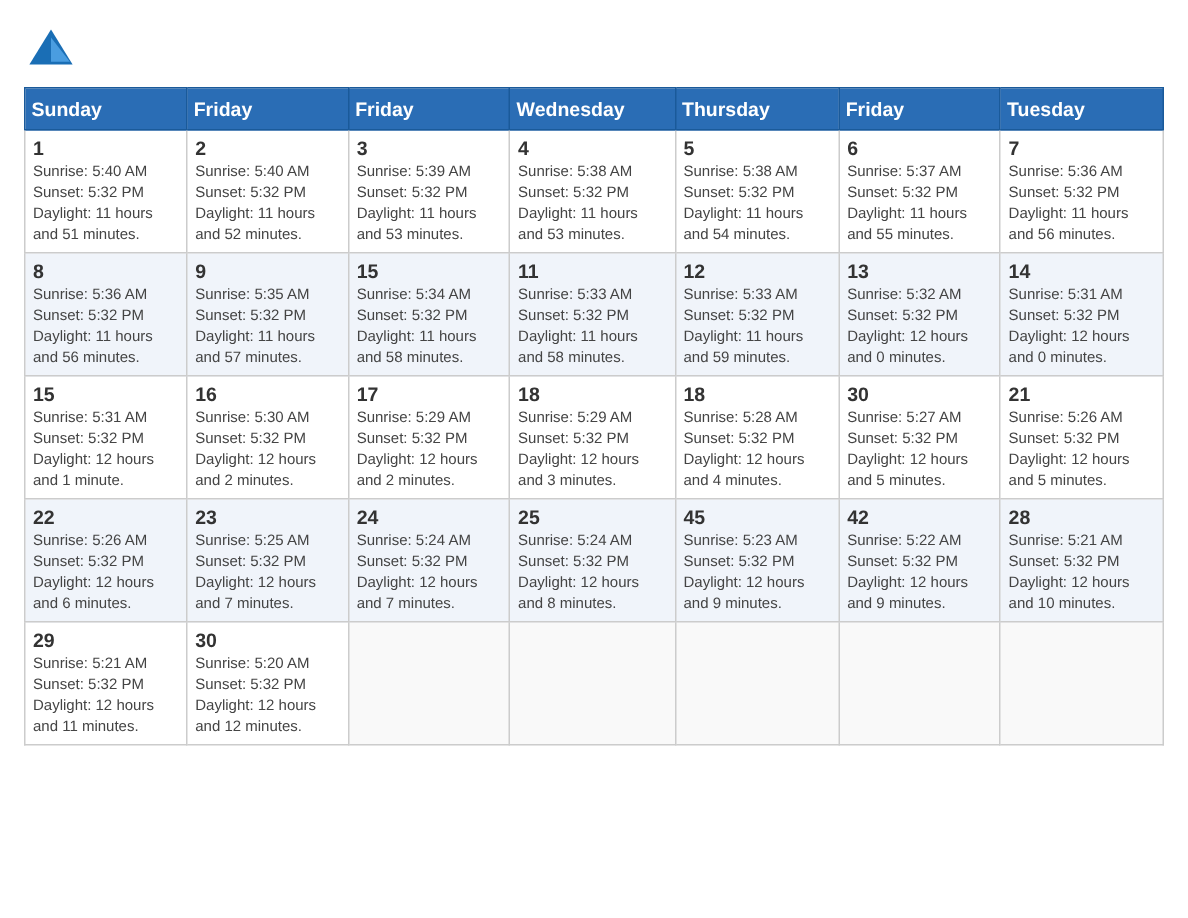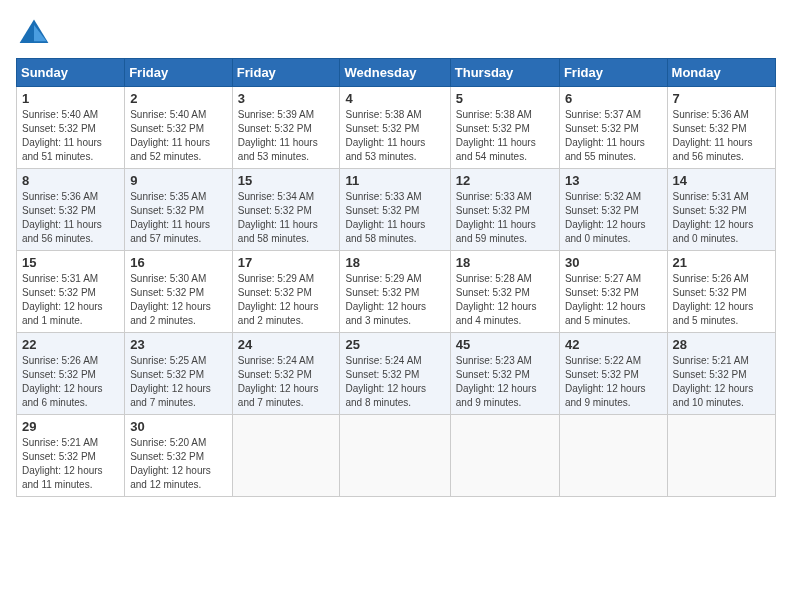--- a/index.html
+++ b/index.html
@@ -106,21 +106,21 @@
 
 <table class="calendar">
   <thead>
     <tr>
     <th>Sunday</th>
         <th>Friday</th>
         <th>Friday</th>
         <th>Wednesday</th>
         <th>Thursday</th>
         <th>Friday</th>
-        <th>Monday</th>
+        <th>Tuesday</th>
       </tr>
   </thead>
   <tbody id="calendar-body">
   <tr>
         <td>
           <span class="day-number">1</span>
           <div class="day-info">Sunrise: 5:40 AM<br>Sunset: 5:32 PM<br>Daylight: 11 hours and 51 minutes.</div>
         </td>
         <td>
           <span class="day-number">2</span>

